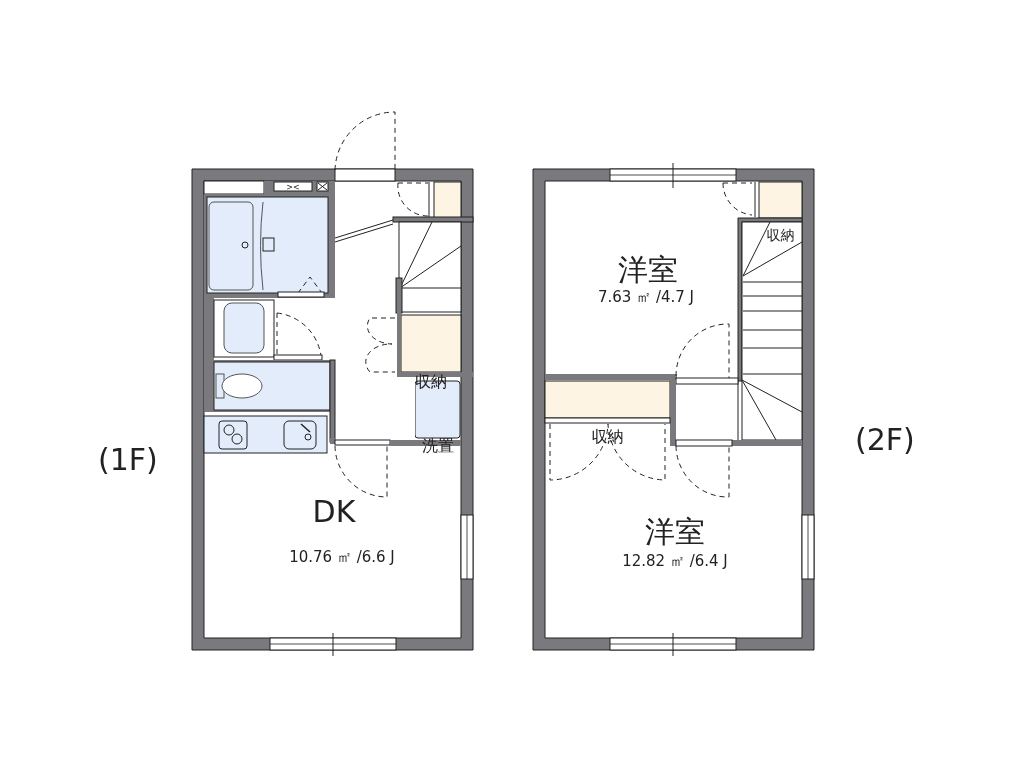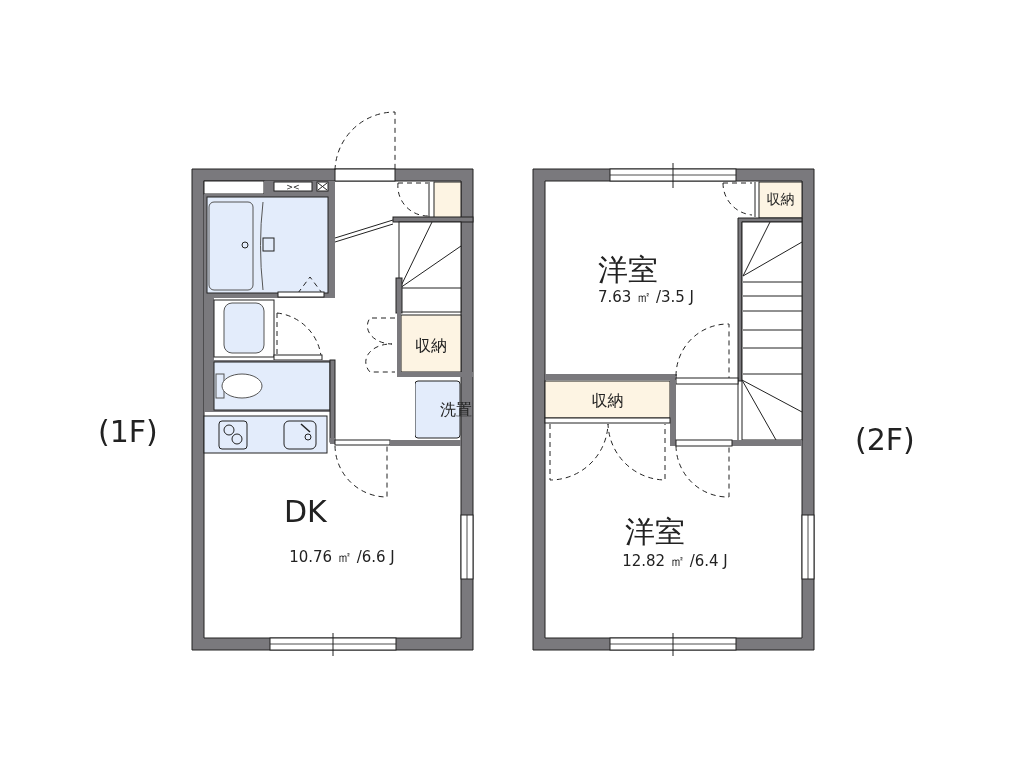--- a/index.html
+++ b/index.html
@@ -1,21 +1,21 @@
 <!DOCTYPE html>
 <html><head>
 <meta charset="utf-8">
 <style>
   html, body { margin:0; padding:0; background:#ffffff; }
   body { width:1016px; height:772px; position:relative; overflow:hidden; font-family:"DejaVu Sans", sans-serif; }
   svg { position:absolute; left:0; top:0; }
   .floor-label { position:absolute; font-size:30px; color:#222; font-family:"DejaVu Sans", sans-serif; }
-  .room-name { position:absolute; color:#222; text-align:left; font-family:"DejaVu Sans", sans-serif; }
+  .room-name { position:absolute; color:#222; text-align:center; font-family:"DejaVu Sans", sans-serif; }
   .room-area { position:absolute; color:#222; text-align:center; font-size:15px; white-space:nowrap; font-family:"DejaVu Sans", sans-serif; }
-  .small-label { position:absolute; font-size:14px; color:#222; text-align:center; font-family:"DejaVu Sans", sans-serif; }
+  .small-label { position:absolute; font-size:14px; color:#222; text-align:center; font-family:"DejaVu Sans", sans-serif;margin-top:36px; }
 </style>
 </head>
 <body>
 
 <svg width="1016" height="772" viewBox="0 0 1016 772" xmlns="http://www.w3.org/2000/svg">
 
   <g>
 
     <path fill="#7a797d" stroke="#222" stroke-width="1" d="M192,169 H473 V650 H192 Z M204,181 V638 H461 V181 Z" fill-rule="evenodd"></path>
 
@@ -144,26 +144,26 @@
 
     <rect x="802" y="515" width="12" height="64" fill="#fff" stroke="#222" stroke-width="1"></rect>
     <line x1="808" y1="515" x2="808" y2="579" stroke="#222" stroke-width="0.8"></line>
 
     <rect x="610" y="638" width="126" height="12" fill="#fff" stroke="#222" stroke-width="1"></rect>
     <line x1="610" y1="644" x2="736" y2="644" stroke="#222" stroke-width="0.8"></line>
     <line x1="673" y1="633" x2="673" y2="656" stroke="#222" stroke-width="1"></line>
   </g>
 </svg>
 
-<div class="floor-label" style="left:98px;top:414px;">(1F)</div>
+<div class="floor-label" style="left:98px;top:442px;">(1F)</div>
 <div class="floor-label" style="left:855px;top:422px;text-align:right;">(2F)</div>
 
 <div class="room-name" style="left:284px;top:488px;width:100px;font-size:30px;margin-top:6px;">DK</div>
 <div class="room-area" style="left:262px;top:548px;width:160px;">10.76 ㎡ /6.6 J</div>
 <div class="small-label" style="left:401px;top:336px;width:60px;font-size:16px;">収納</div>
-<div class="small-label" style="left:431px;top:400px;width:50px;font-size:16px;">洗置</div>
+<div class="small-label" style="left:413px;top:400px;width:50px;font-size:16px;">洗置</div>
 
 <div class="room-name" style="left:598px;top:250px;width:100px;font-size:30px;">洋室</div>
-<div class="room-area" style="left:566px;top:288px;width:160px;">7.63 ㎡ /3.5 J</div>
+<div class="room-area" style="left:566px;top:288px;width:160px;">7.63 ㎡ /4.7 J</div>
 <div class="room-name" style="left:625px;top:512px;width:100px;font-size:30px;">洋室</div>
 <div class="room-area" style="left:595px;top:552px;width:160px;">12.82 ㎡ /6.4 J</div>
 <div class="small-label" style="left:759px;top:191px;width:43px;font-size:14px;">収納</div>
 <div class="small-label" style="left:545px;top:391px;width:125px;font-size:16px;">収納</div>
 
 </body></html>

